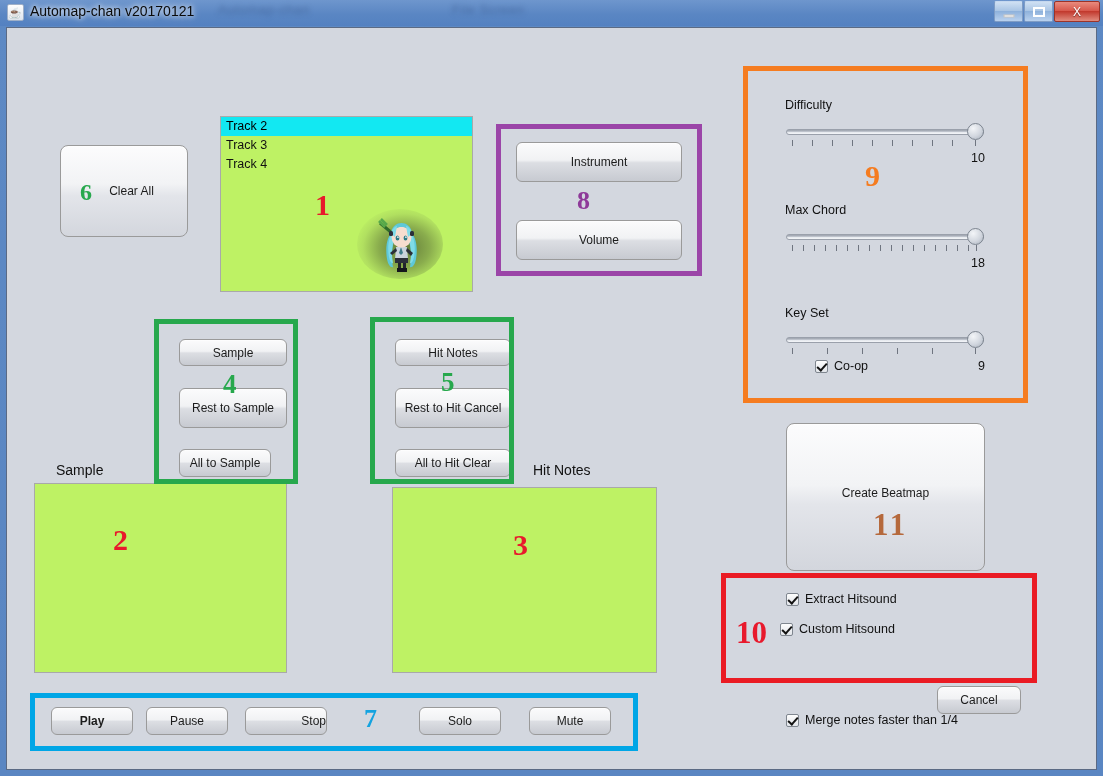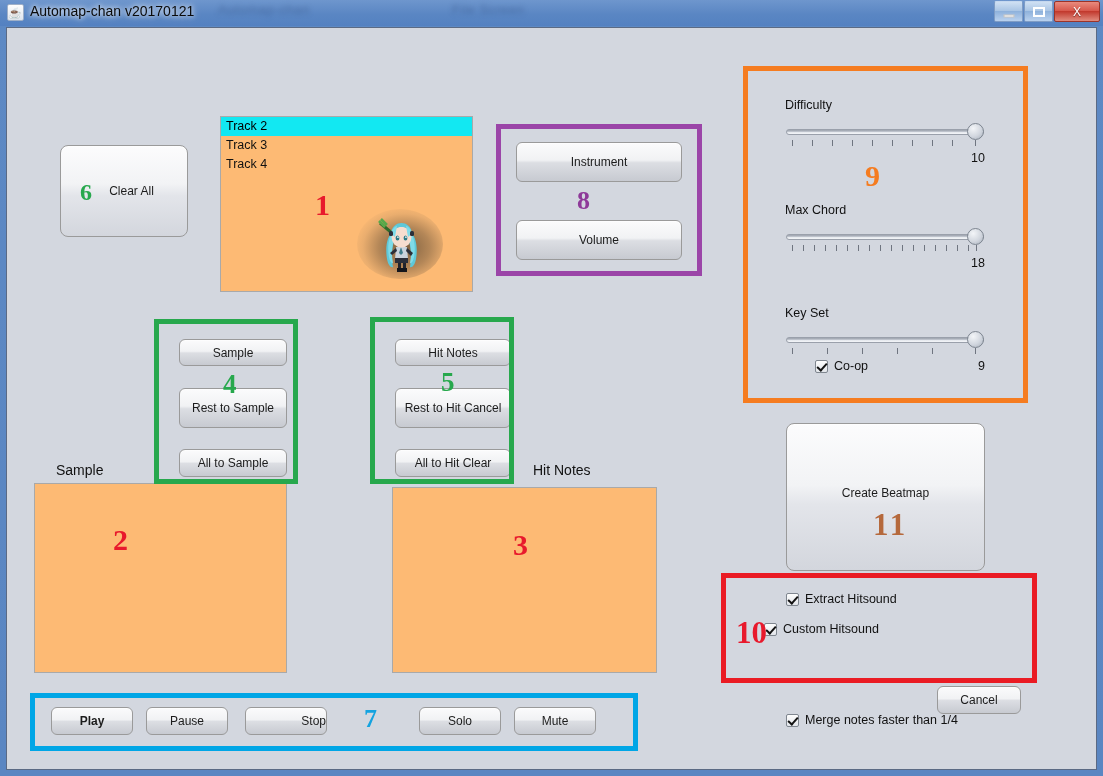--- a/index.html
+++ b/index.html
@@ -148,21 +148,21 @@
     cursor: default;
     user-select: none;
   }
   .swing-btn.big {
     border-radius: 8px;
     background: linear-gradient(180deg,#fcfcfd 0%,#f2f3f5 42%,#e3e5ea 55%,#d3d6dd 100%);
   }
   .swing-panel-white {
     position: absolute;
     box-sizing: border-box;
-    background: #fdba74;
+    background: #bef264;
     border: 1px solid #a9a9a9;
   }
   .static-label {
     position: absolute;
     font-size: 14px;
     color: #111;
     user-select: none;
     white-space: nowrap;
   }
 
@@ -367,21 +367,21 @@
     <div class="swing-btn" style="left:509px; top:192px; width:166px; height:40px;">
       <span>Volume</span>
     </div>
 
     <div class="swing-btn" style="left:172px; top:311px; width:108px; height:27px;">
       <span>Sample</span>
     </div>
     <div class="swing-btn" style="left:172px; top:360px; width:108px; height:40px;">
       <span>Rest to Sample</span>
     </div>
-    <div class="swing-btn" style="left:172px; top:421px; width:108px; height:28px;">
+    <div class="swing-btn" style="left:172px; top:421px; width:92px; height:28px;">
       <span>All to Sample</span>
     </div>
 
     <div class="swing-btn" style="left:388px; top:311px; width:116px; height:27px;">
       <span>Hit Notes</span>
     </div>
     <div class="swing-btn" style="left:388px; top:360px; width:116px; height:40px;">
       <span>Rest to Hit Cancel</span>
     </div>
     <div class="swing-btn" style="left:388px; top:421px; width:116px; height:28px;">
@@ -399,21 +399,21 @@
     </div>
     <div class="swing-btn" style="left:139px; top:679px; width:82px; height:28px;">
       <span>Pause</span>
     </div>
     <div class="swing-btn" style="left:238px; top:679px; width:82px; height:28px;justify-content:flex-end;">
       <span>Stop</span>
     </div>
     <div class="swing-btn" style="left:412px; top:679px; width:82px; height:28px;">
       <span>Solo</span>
     </div>
-    <div class="swing-btn" style="left:507px; top:679px; width:82px; height:28px;text-align:center;">
+    <div class="swing-btn" style="left:522px; top:679px; width:82px; height:28px;text-align:center;">
       <span>Mute</span>
     </div>
 
     <div class="slider-label" style="left:778px; top:70px;">Difficulty</div>
     <div class="slider-wrap" style="left:779px; top:93px; width:198px;">
       <div class="slider-track" style="width:198px;"></div>
       <div class="slider-thumb" style="left:181px;"></div>
       <div class="slider-ticks" style="width:198px;">
         <i style="left:6px"></i>
           <i style="left:26px"></i>
@@ -476,21 +476,21 @@
     <div class="slider-value" style="left:930px; top:331px; width:48px;">9</div>
 
     <div class="swing-btn big" style="left:779px; top:395px; width:199px; height:148px;">
       <span style="margin-top:-8px;">Create Beatmap</span>
     </div>
 
     <div class="cbx-row" style="left:779px; top:564px;">
       <span class="cbx-box checked"></span>
       <span>Extract Hitsound</span>
     </div>
-    <div class="cbx-row" style="left:757px; top:594px;">
+    <div class="cbx-row" style="left:773px; top:594px;">
       <span class="cbx-box checked"></span>
       <span>Custom Hitsound</span>
     </div>
     <div class="cbx-row" style="left:779px; top:657px;margin-top:28px;">
       <span class="cbx-box checked"></span>
       <span>Merge notes faster than 1/4</span>
     </div>
 
     <div class="swing-btn" style="left:930px; top:658px; width:84px; height:28px;">
       <span>Cancel</span>

